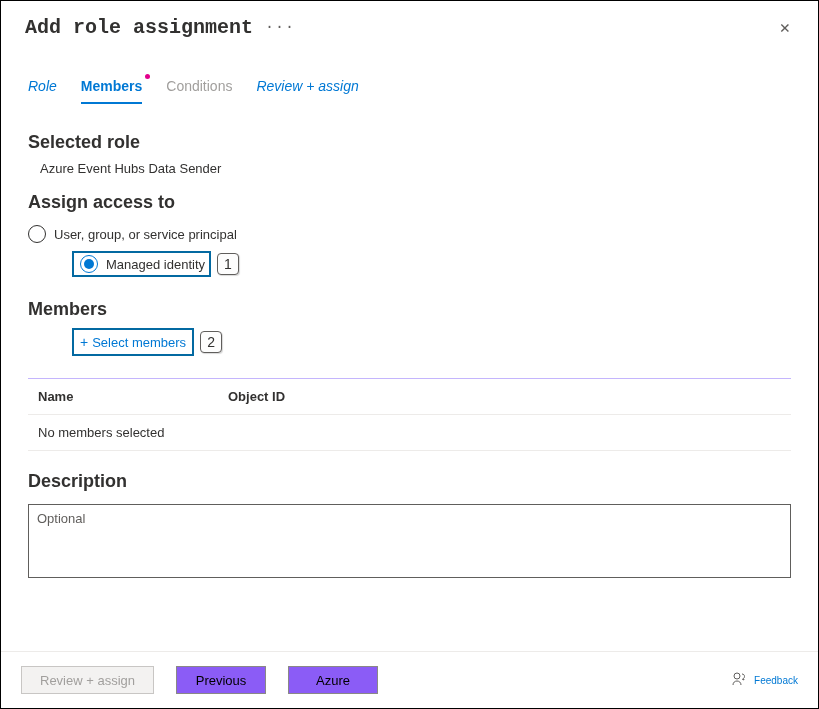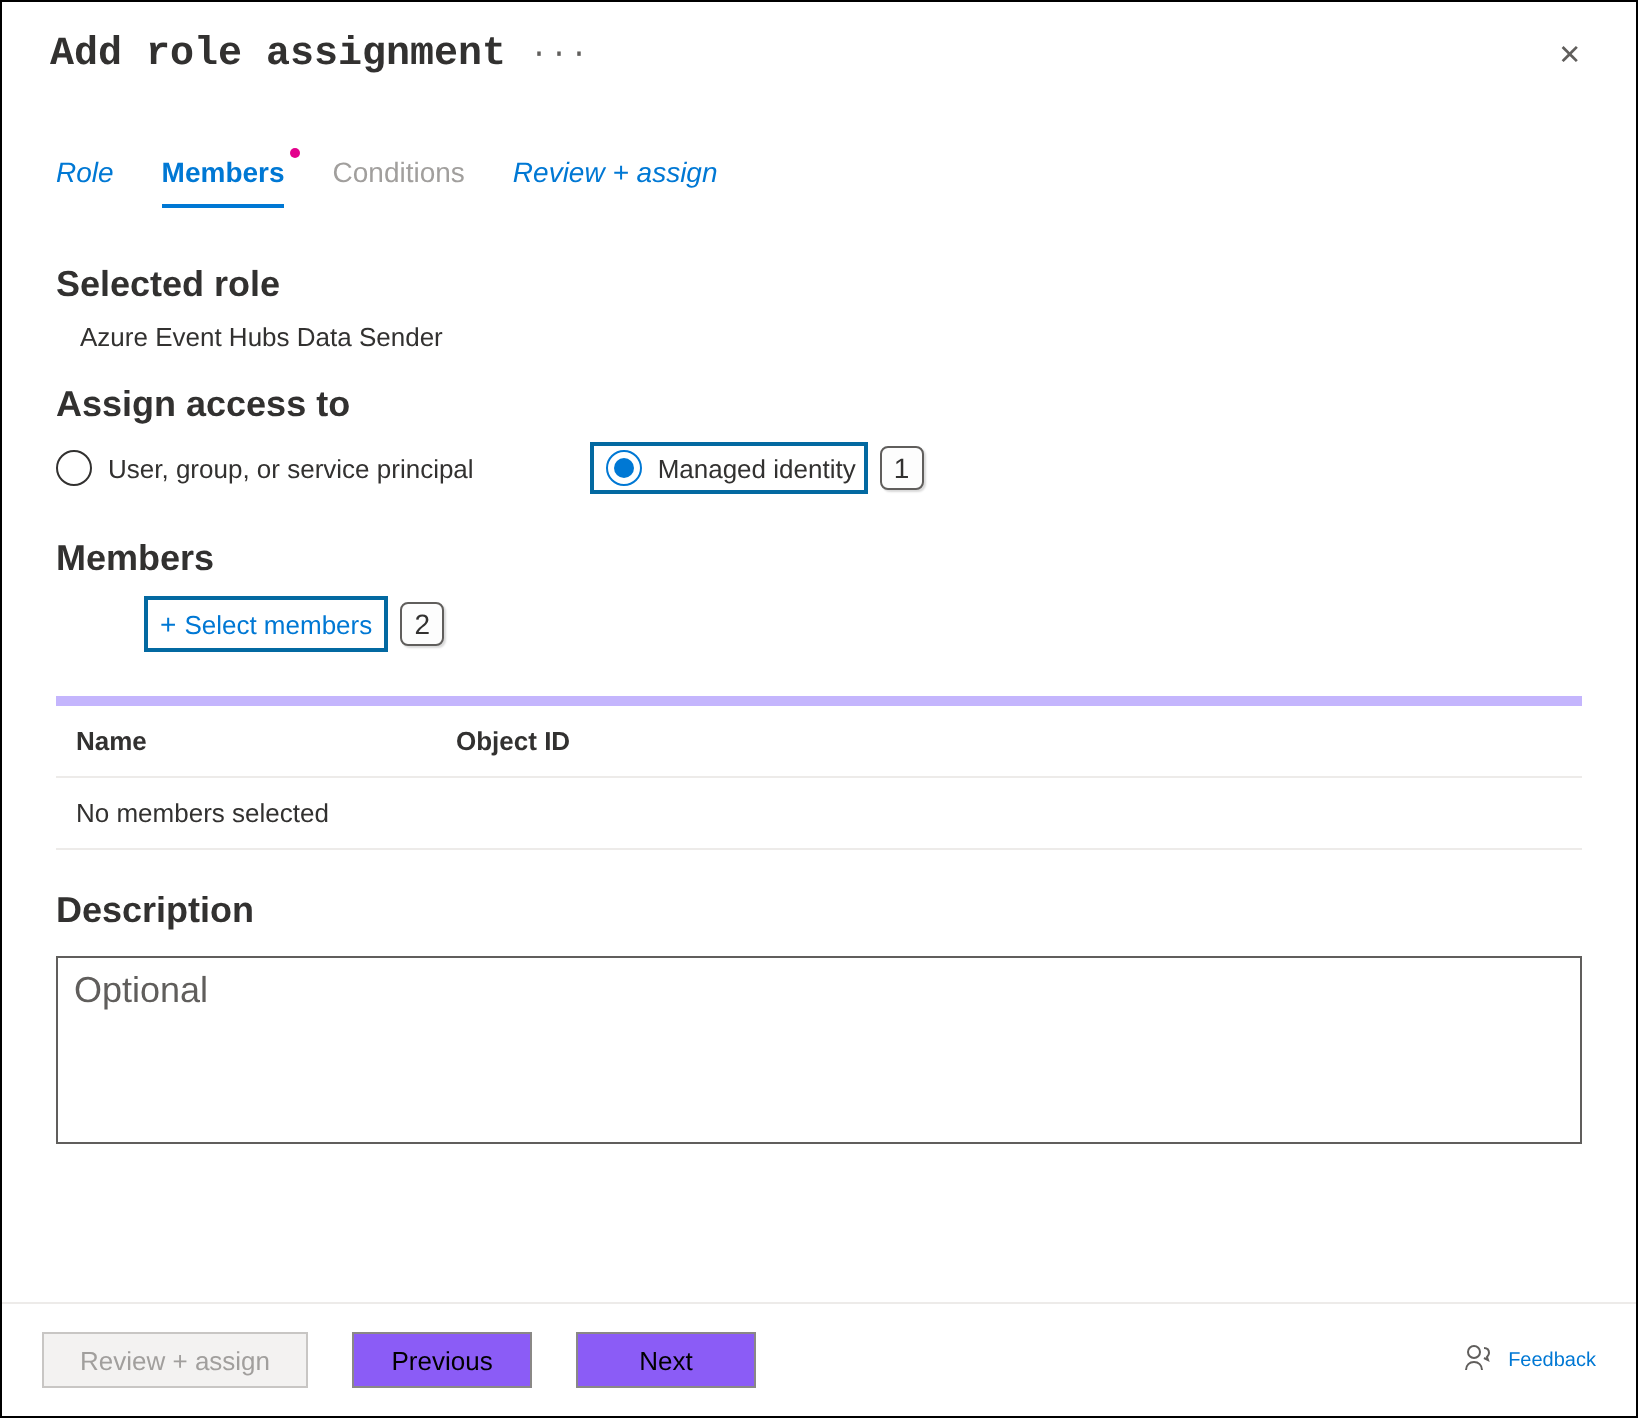--- a/index.html
+++ b/index.html
@@ -94,22 +94,22 @@
       margin-top: 8px;
     }
     .section-value {
       font-size: 13px;
       color: #323130;
       margin-bottom: 4px;
       margin-left: 12px;
     }
     .radio-group {
       display: flex;
-      flex-direction: row;
-      gap: 14px;
+      flex-direction: column;
+      gap: 4px;
       margin-top: 4px;
       text-align: center;
     }
     .radio-item {
       display: flex;
       align-items: center;
       gap: 8px;
       padding: 4px 0;
       cursor: pointer;
     }
@@ -167,44 +167,44 @@
       font-size: 13px;
       cursor: pointer;
       padding: 4px 6px;
     }
     .plus-icon {
       font-size: 14px;
       color: #0078d4;
     }
     .table {
       margin-top: 22px;
-      border-top: 5px solid #c4b5fd;
+      border-top: 1px solid #c4b5fd;
     }
     .table-header-row {
       display: flex;
       padding: 10px 0 10px 10px;
       font-weight: 600;
       font-size: 13px;
     }
     .table-col-name { width: 190px; }
     .table-col-object { width: 190px; }
     .table-col-type { flex: 1; }
     .table-empty-row {
       border-top: 1px solid #edebe9;
       border-bottom: 1px solid #edebe9;
       padding: 10px 0 10px 10px;
       font-size: 13px;
       color: #323130;
     }
     .description-box {
       width: 100%;
-      height: 94px;
+      height: 74px;
       border: 1px solid #605e5c;
       padding: 6px 8px;
-      font-size: 18px;
+      font-size: 13px;
       font-family: inherit;
       color: #0c4a6e;
       resize: none;
       margin-top: 4px;
     }
     .description-box::placeholder {
       color: #605e5c;
     }
     .footer {
       position: absolute;
@@ -316,21 +316,21 @@
 
   <div class="section-heading" style="margin-top:20px">Description</div>
   <textarea class="description-box" placeholder="Optional" style=""></textarea>
 
 </div>
 
 <div class="footer">
   <div class="footer-buttons">
     <button class="btn disabled">Review + assign</button>
     <button class="btn">Previous</button>
-    <button class="btn">Next</button>
+    <button class="btn">Azure</button>
   </div>
   <span class="feedback-link">
     <span class="feedback-icon">
       <svg width="16" height="16" viewBox="0 0 16 16" fill="none" stroke="#605e5c" stroke-width="1">
         <circle cx="5" cy="5" r="3"></circle>
         <path d="M1 14c0-2.5 1.8-4 4-4s4 1.5 4 4"></path>
         <path d="M10 3c1.5 0 2.5 1 2.5 2.5 0 1-.5 1.5-1 2l.5 1.5-2-1"></path>
       </svg>
     </span>
     <span>Feedback</span>

